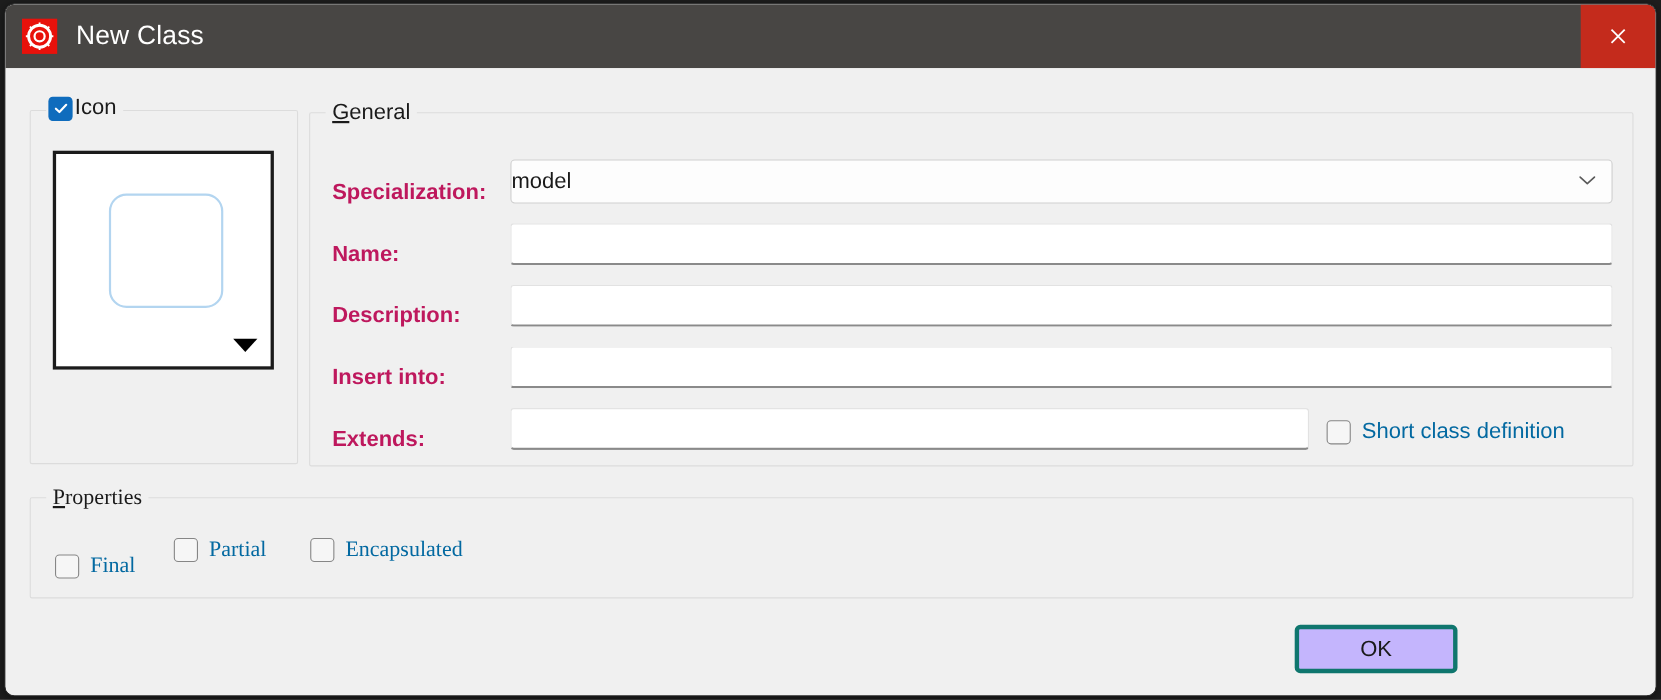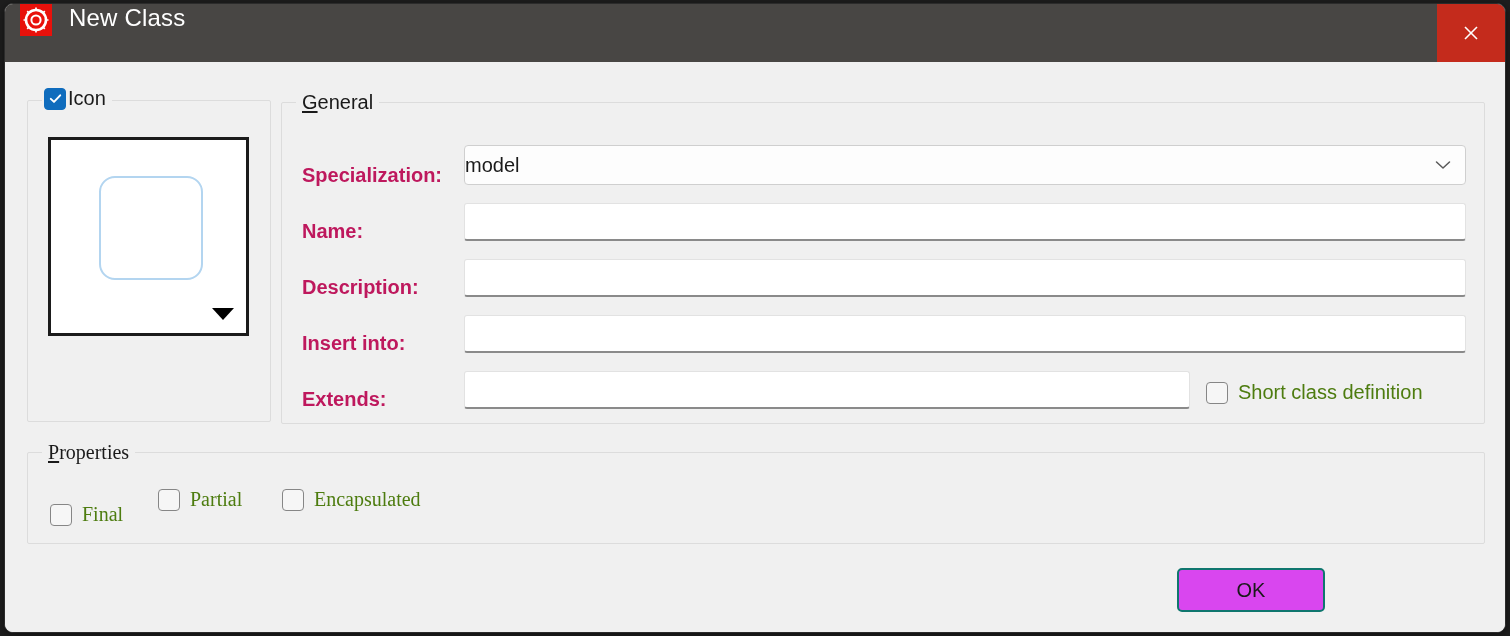--- a/index.html
+++ b/index.html
@@ -29,20 +29,21 @@
   }
 
   
   .titlebar {
     position: absolute;
     left: 0; top: 0;
     width: 100%;
     height: 58px;
     background: #484644;
     display: flex;
+    align-items: center;
     box-sizing: border-box;
   }
   .title-icon {
     width: 32px;
     height: 32px;
     margin-left: 15px;
     background: #e8110b;
     position: relative;
     flex: none;
   }
@@ -133,21 +134,21 @@
     border-color: #0f6cbd;
   }
   .cb svg { display: none; }
   .cb.checked svg { display: block; }
 
   .cb-row {
     display: flex;
     align-items: center;
     gap: 10px;
     font-size: 20px;
-    color: #4d7c0f;
+    color: #0369a1;
     white-space: nowrap;
   }
 
   
   .icon-preview {
     position: absolute;
     left: 20px;
     top: 36px;
     width: 201px;
     height: 199px;
@@ -224,22 +225,22 @@
     display: flex;
     align-items: center;
     justify-content: center;
     font-size: 20px;
     color: #1a1a1a;
     background: #fbfbfb;
     border: 1px solid #c6c6c6;
     border-bottom-color: #b4b4b4;
   }
   .btn.primary {
-    border: 2px solid #0f766e;
-    background: #d946ef;
+    border: 4px solid #0f766e;
+    background: #c4b5fd;
   }
   #ok-button     { left: 1172px; top: 506px; width: 148px; }
   #cancel-button { left: 1334px; top: 506px; width: 148px; }
 </style>
 </head>
 <body>
 
 <div class="dialog">
 
   <div class="titlebar">

